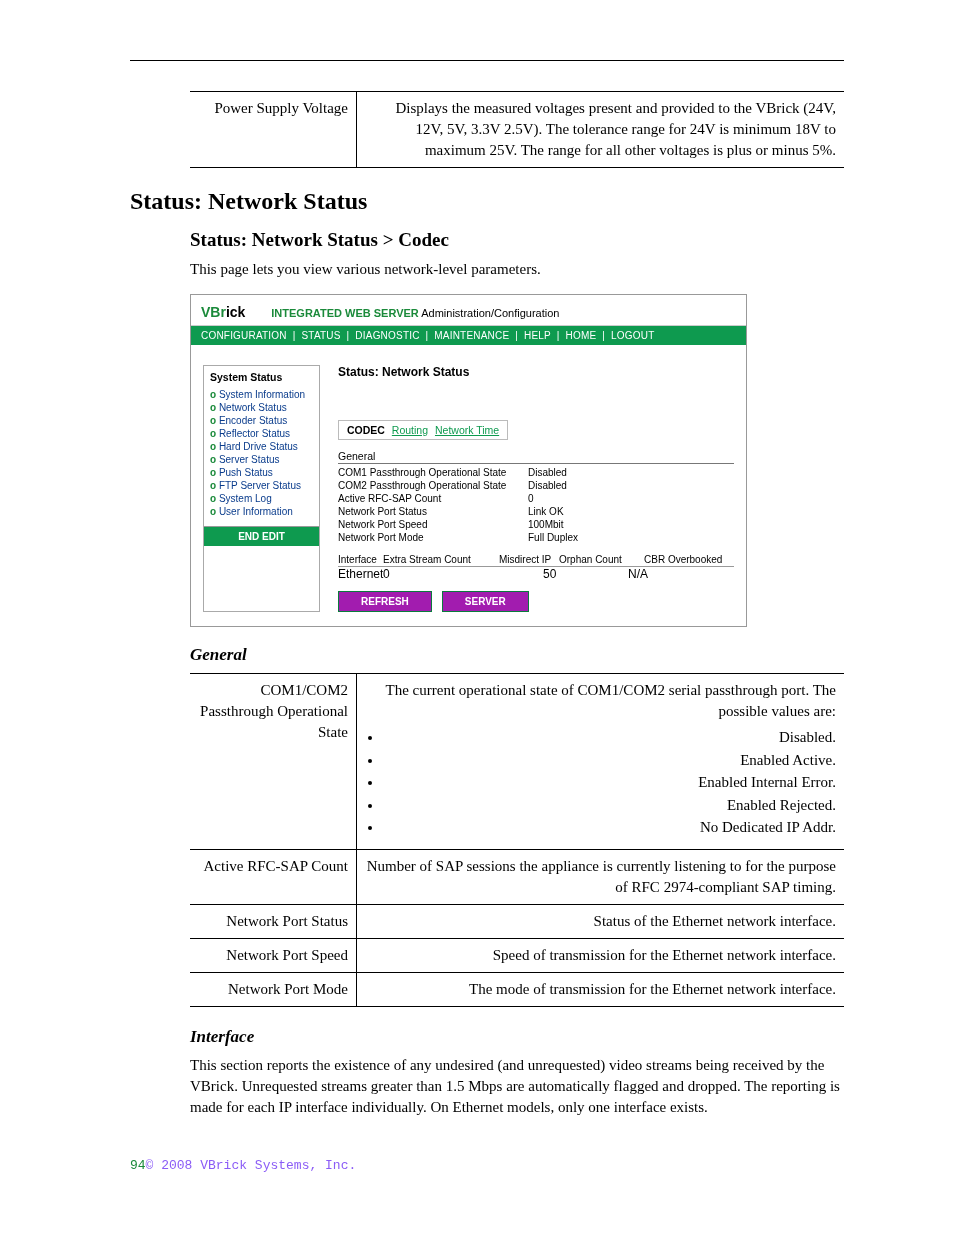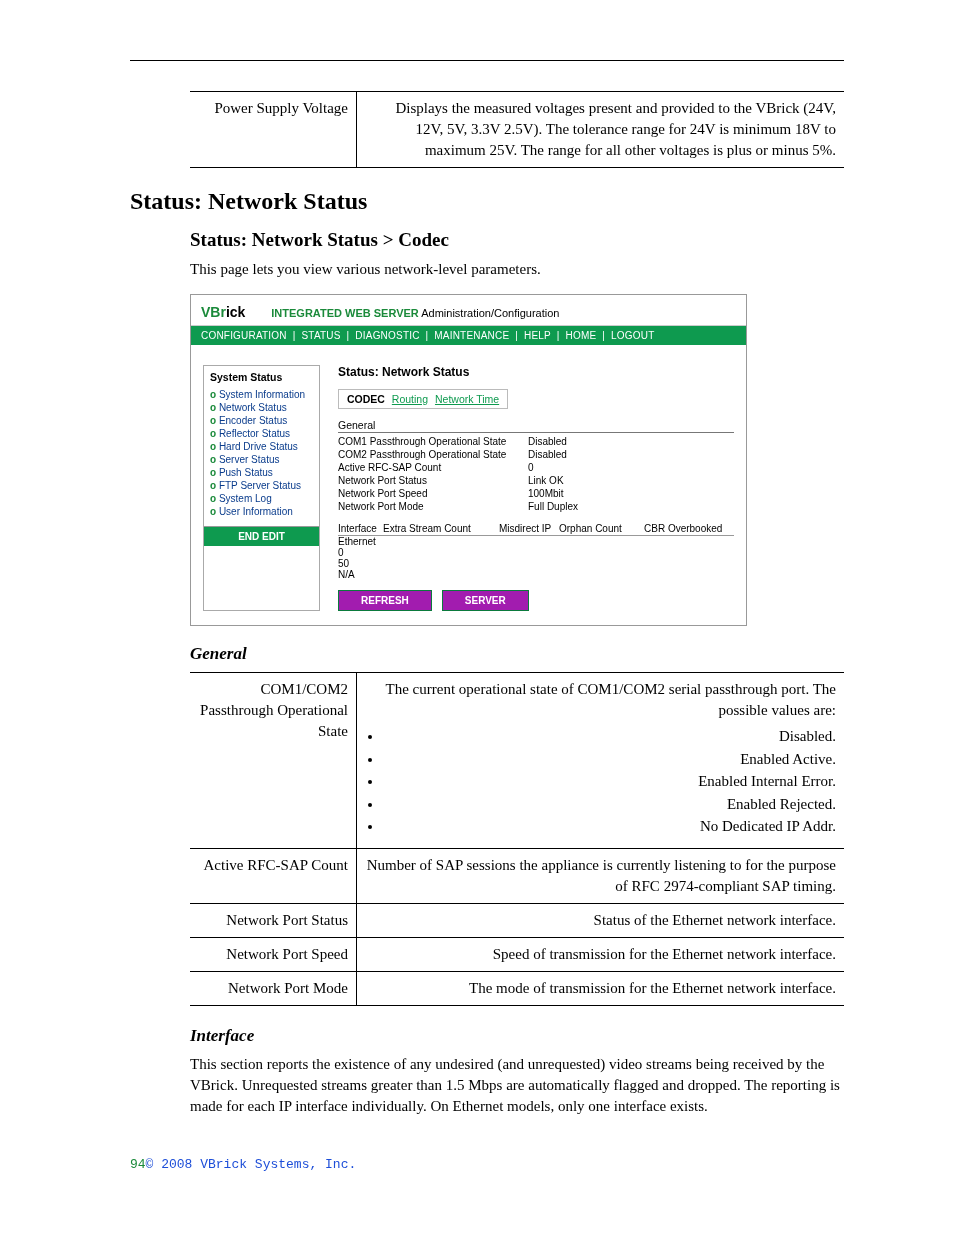--- a/index.html
+++ b/index.html
@@ -133,20 +133,21 @@
     font-weight: bold;
     font-size: 12px;
     margin-bottom: 10px;
   }
   .tabbox {
     border: 1px solid #bbb;
     display: inline-block;
     padding: 3px 6px;
     font-size: 10.5px;
     margin-bottom: 10px;
+    margin-top: 31px;
   }
   .tabbox span { margin: 0 2px; }
   .tab-active { font-weight: bold; color: #000; }
   .tab-link { color: #0e9a4f; text-decoration: underline; }
   .sub-sec-label {
     font-size: 10.5px;
     border-bottom: 1px solid #777;
     margin-bottom: 2px;
     padding-bottom: 1px;
   }
@@ -163,22 +164,21 @@
     border-bottom: 1px solid #999;
     padding-bottom: 1px;
   }
   .iface-head span:nth-child(1){width:45px;}
   .iface-head span:nth-child(2){width:116px;}
   .iface-head span:nth-child(3){width:60px;}
   .iface-head span:nth-child(4){width:85px;}
   .iface-head span:nth-child(5){width:90px;}
   .iface-row {
     display: flex;
-    font-size: 10px;
-    flex-direction: column;
+    font-size: 12px;
   }
   .iface-row span:nth-child(1){width:45px;}
   .iface-row span:nth-child(2){width:100px;}
   .iface-row span:nth-child(3){width:60px;}
   .iface-row span:nth-child(4){width:85px;}
   .iface-row span:nth-child(5){width:90px;}
   .btn-row { margin-top: 10px; display:flex; gap:10px; }
   .gbtn {
     background: #a21caf;
     color: #fff;
@@ -199,21 +199,21 @@
   }
 
   .footer {
     display: flex;
     justify-content: flex-start;
     font-size: 13px;
     margin-top: 40px;
     font-family: Liberation Mono, monospace;
   }
   .footer .pg { color: #1a8a3a; }
-  .footer .cp { color: #1d4ed8; }
+  .footer .cp { color: #8b5cf6; }
 </style>
 </head>
 <body>
 
 <div class="page">
   <hr class="top-rule">
 
   <table class="defs" style="margin-left:60px; width:calc(100% - 60px);">
     <tbody>
         <tr>

